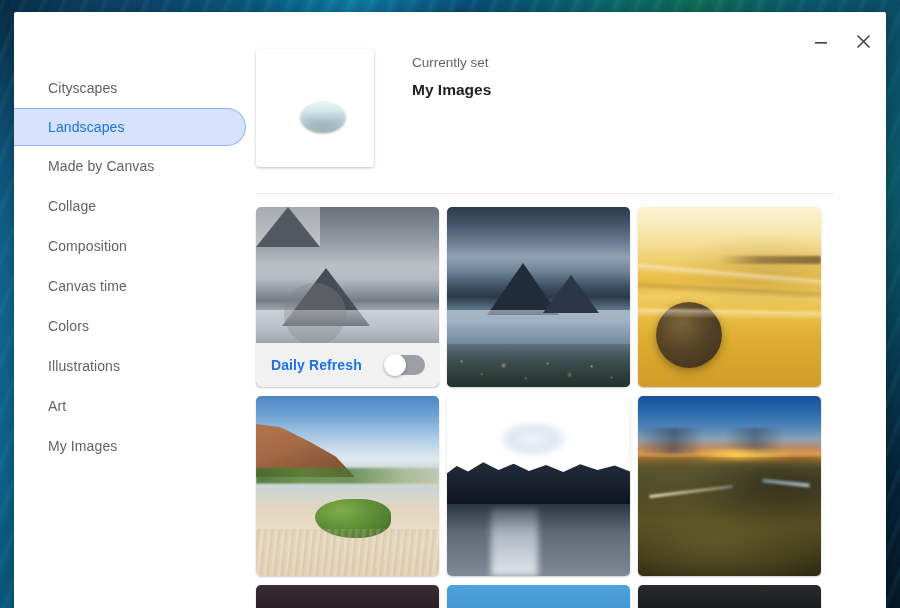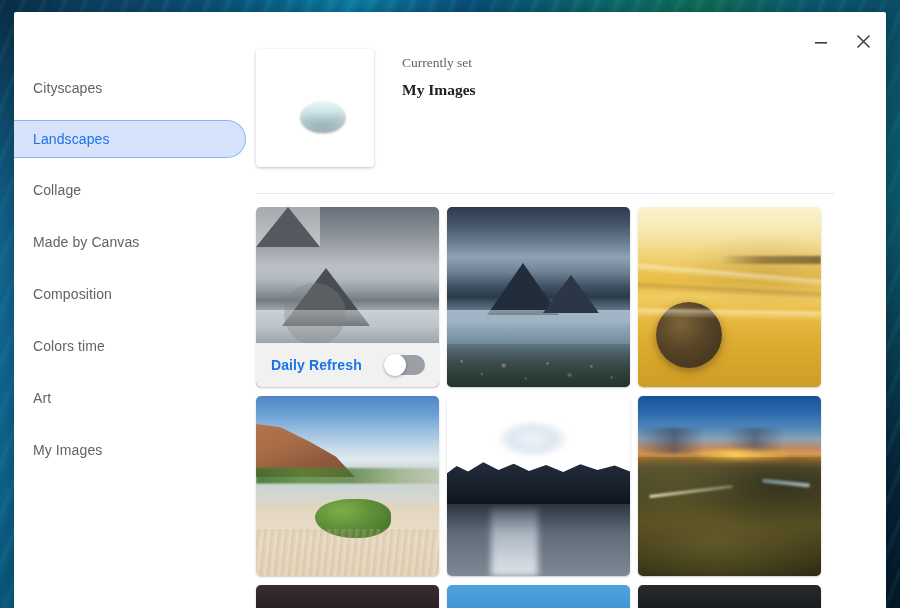--- a/index.html
+++ b/index.html
@@ -117,29 +117,29 @@
     width: 240px;
     height: 100%;
     padding-top: 56px;
     box-sizing: border-box;
   }
   .side-item {
     position: relative;
     height: 40px;
     display: flex;
     align-items: center;
-    padding-left: 19px;
+    padding-left: 34px;
     margin-bottom: 0px;
     font-size: 14px;
     color: #5f6368;
     letter-spacing: 0.1px;
     cursor: pointer;
     box-sizing: border-box;
   }
-  .side-item + .side-item { margin-top: 12px; }
+  .side-item + .side-item { margin-top: 0; }
   .side-item.selected {
     background: #d7e3fc;
     color: #1a73e8;
     font-weight: 500;
     border: 1px solid #8ab4f8;
     border-left: none;
     border-radius: 0 22px 22px 0;
     width: 232px;
     height: 38px;
   }
@@ -163,23 +163,22 @@
   #current-thumb {
     width: 118px;
     height: 118px;
     border-radius: 4px;
     overflow: hidden;
     flex: 0 0 auto;
     position: relative;
     box-shadow: 0 1px 3px rgba(0,0,0,0.25);
   }
   #current-meta {
-    margin-left: 28px;
+    margin-left: 38px;
     padding-top: 4px;
-    font-family: Liberation Serif, serif;
   }
   #current-label {
     font-size: 13.5px;
     color: #5f6368;
     line-height: 20px;
   }
   #current-name {
     font-size: 15.5px;
     color: #202124;
     font-weight: bold;
@@ -635,30 +634,36 @@
   </div>
 
   <nav id="sidebar">
     <div class="side-item">
       <span>Cityscapes</span>
     </div>
     <div class="side-item selected">
       <span>Landscapes</span>
     </div>
     <div class="side-item">
+      <span>Made by Canvas</span>
+    </div>
+    <div class="side-item">
       <span>Collage</span>
     </div>
     <div class="side-item">
-      <span>Made by Canvas</span>
-    </div>
-    <div class="side-item">
       <span>Composition</span>
     </div>
     <div class="side-item">
-      <span>Colors time</span>
+      <span>Canvas time</span>
+    </div>
+    <div class="side-item">
+      <span>Colors</span>
+    </div>
+    <div class="side-item">
+      <span>Illustrations</span>
     </div>
     <div class="side-item">
       <span>Art</span>
     </div>
     <div class="side-item">
       <span>My Images</span>
     </div>
   </nav>
 
   <main id="content">

